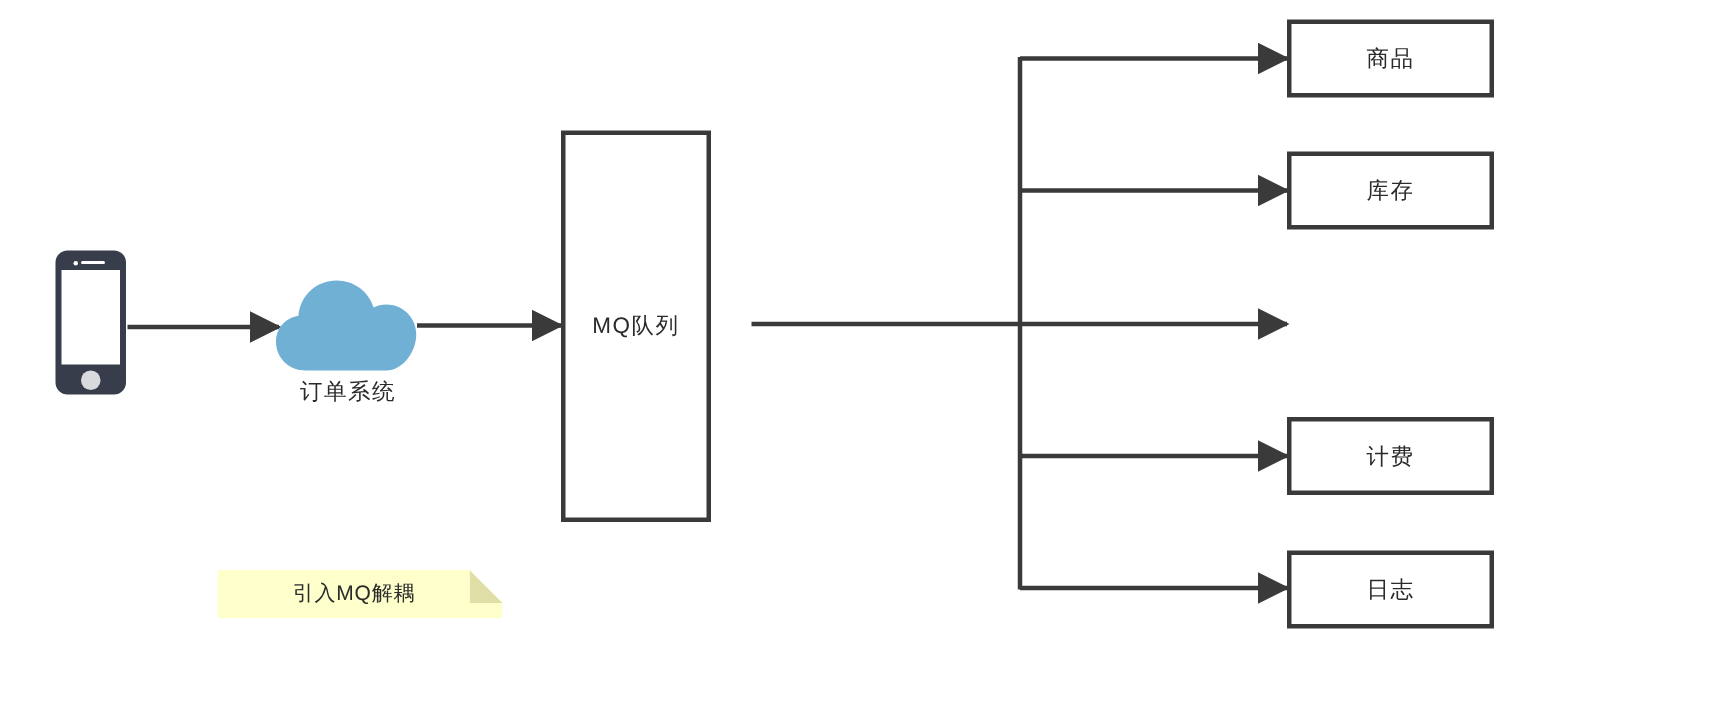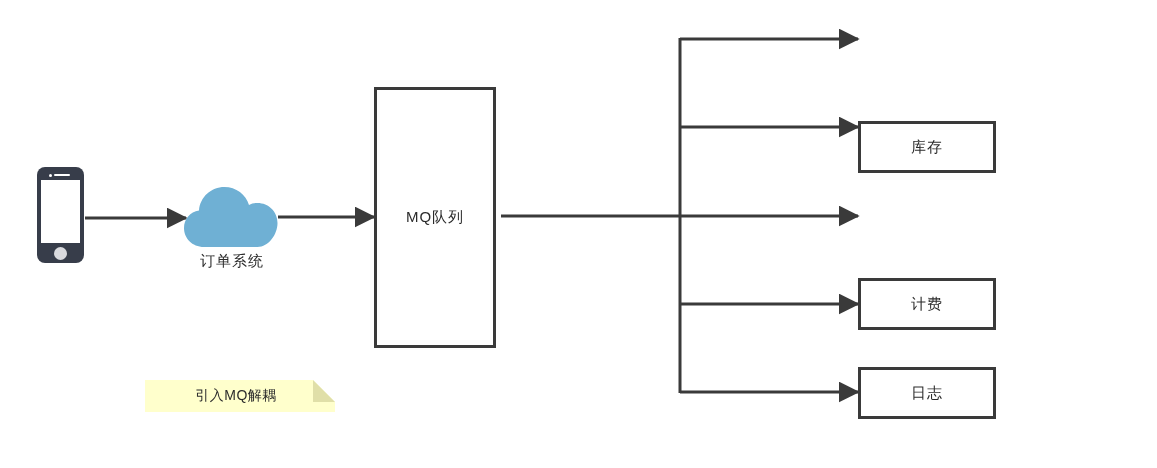--- a/index.html
+++ b/index.html
@@ -102,30 +102,30 @@
     display: flex;
     align-items: center;
     justify-content: center;
     font-size: 15px;
     color: #2b2b2b;
     letter-spacing: 1px;
   }
   .mq-box {
     left: 374px;
     top: 87px;
-    width: 122px;
+    width: 100px;
     height: 261px;
   }
   .svc-box {
     left: 858px;
     width: 138px;
     height: 52px;
   }
   .svc-1 { top: 13px; }
-  .svc-2 { top: 101px; margin-top: 20px; }
+  .svc-2 { top: 101px; }
   .svc-3 { top: 190px; }
   .svc-4 { top: 278px; }
   .svc-5 { top: 367px; }
 
   
   .sticky {
     position: absolute;
     left: 145px;
     top: 380px;
     width: 142px;
@@ -208,20 +208,21 @@
     <svg width="94" height="62" viewBox="0 0 94 62" xmlns="http://www.w3.org/2000/svg">
       <path d="M20 61 C8 61 0 52 0 42 C0 33 6 26 15 24.5 C16 11 27 1 40.5 1
                C52 1 62 8.5 65 19 C67.5 17.6 70.5 17 73.5 17
                C84.5 17 93.5 25.5 93.5 37 C93.5 48.5 84.5 61 73.5 61 Z" fill="#6fb0d4"></path>
     </svg>
   </div>
   <div class="cloud-label">订单系统</div>
 
   <div class="node-box mq-box">MQ队列</div>
 
+  <div class="node-box svc-box svc-1">商品</div>
   <div class="node-box svc-box svc-2">库存</div>
   <div class="node-box svc-box svc-5">日志</div>
   <div class="node-box svc-box svc-4">计费</div>
 
   <div class="sticky">
     <div class="sticky-body"></div>
     <div class="sticky-fold"></div>
     <div class="sticky-text">引入MQ解耦</div>
   </div>
 

